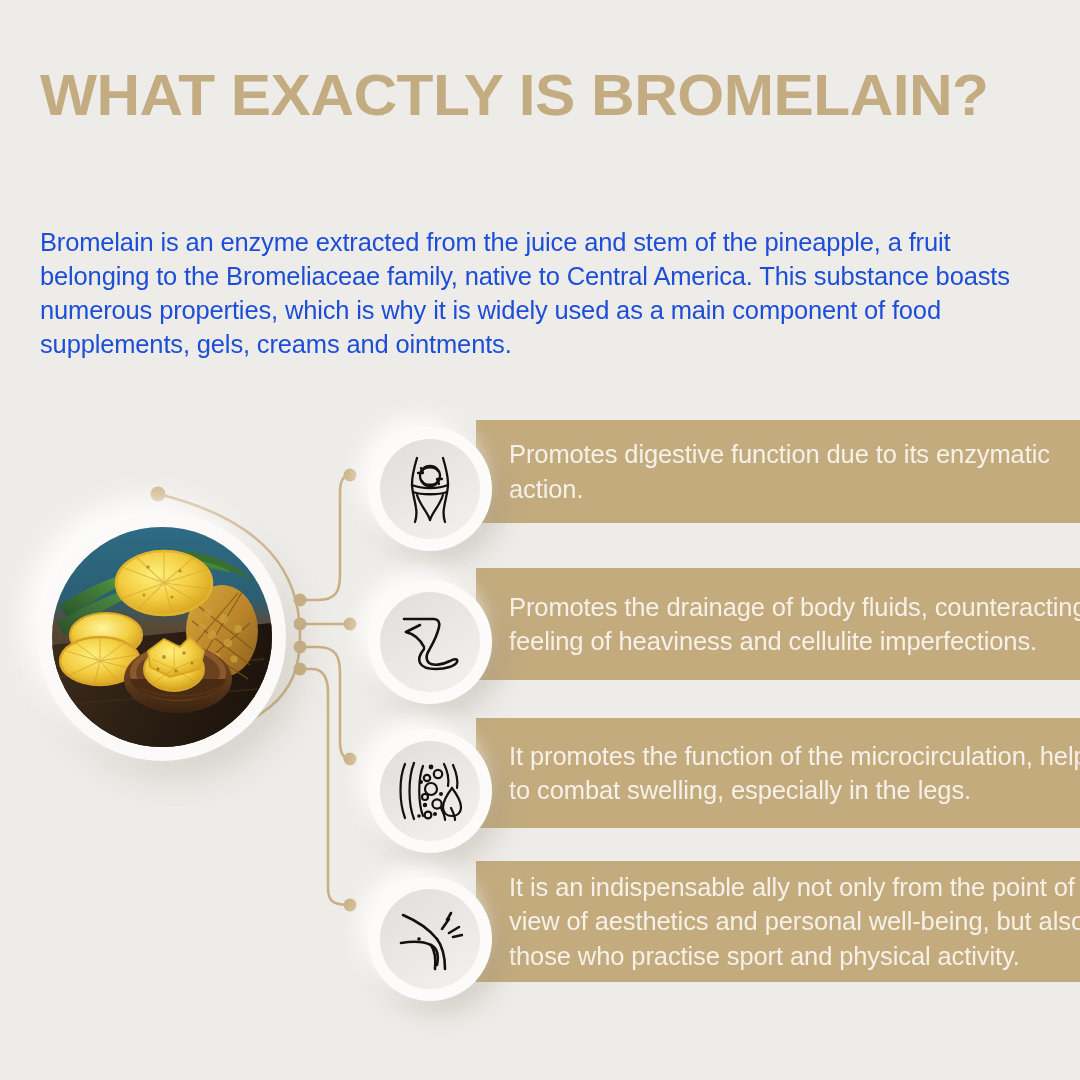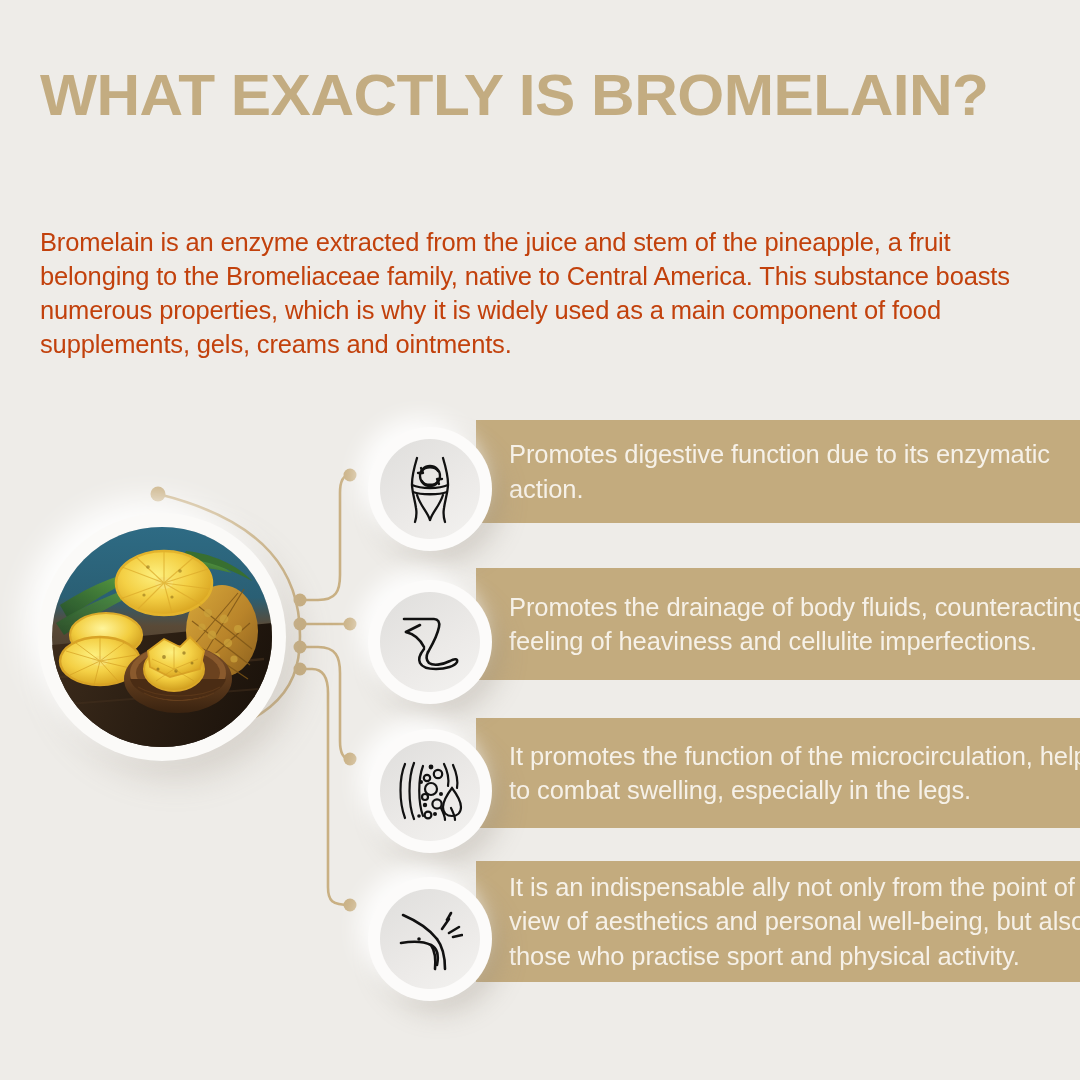--- a/index.html
+++ b/index.html
@@ -41,21 +41,21 @@
   }
 
   
   #intro-paragraph {
     position: absolute;
     left: 40px;
     top: 164px;
     width: 985px;
     font-size: 25.5px;
     line-height: 34px;
-    color: #c2410c;
+    color: #1d4ed8;
     letter-spacing: -0.15px;
   }
 
   
   #photo-wrap {
     position: absolute;
     left: 38px;
     top: 478px;
     width: 248px;
     height: 248px;

